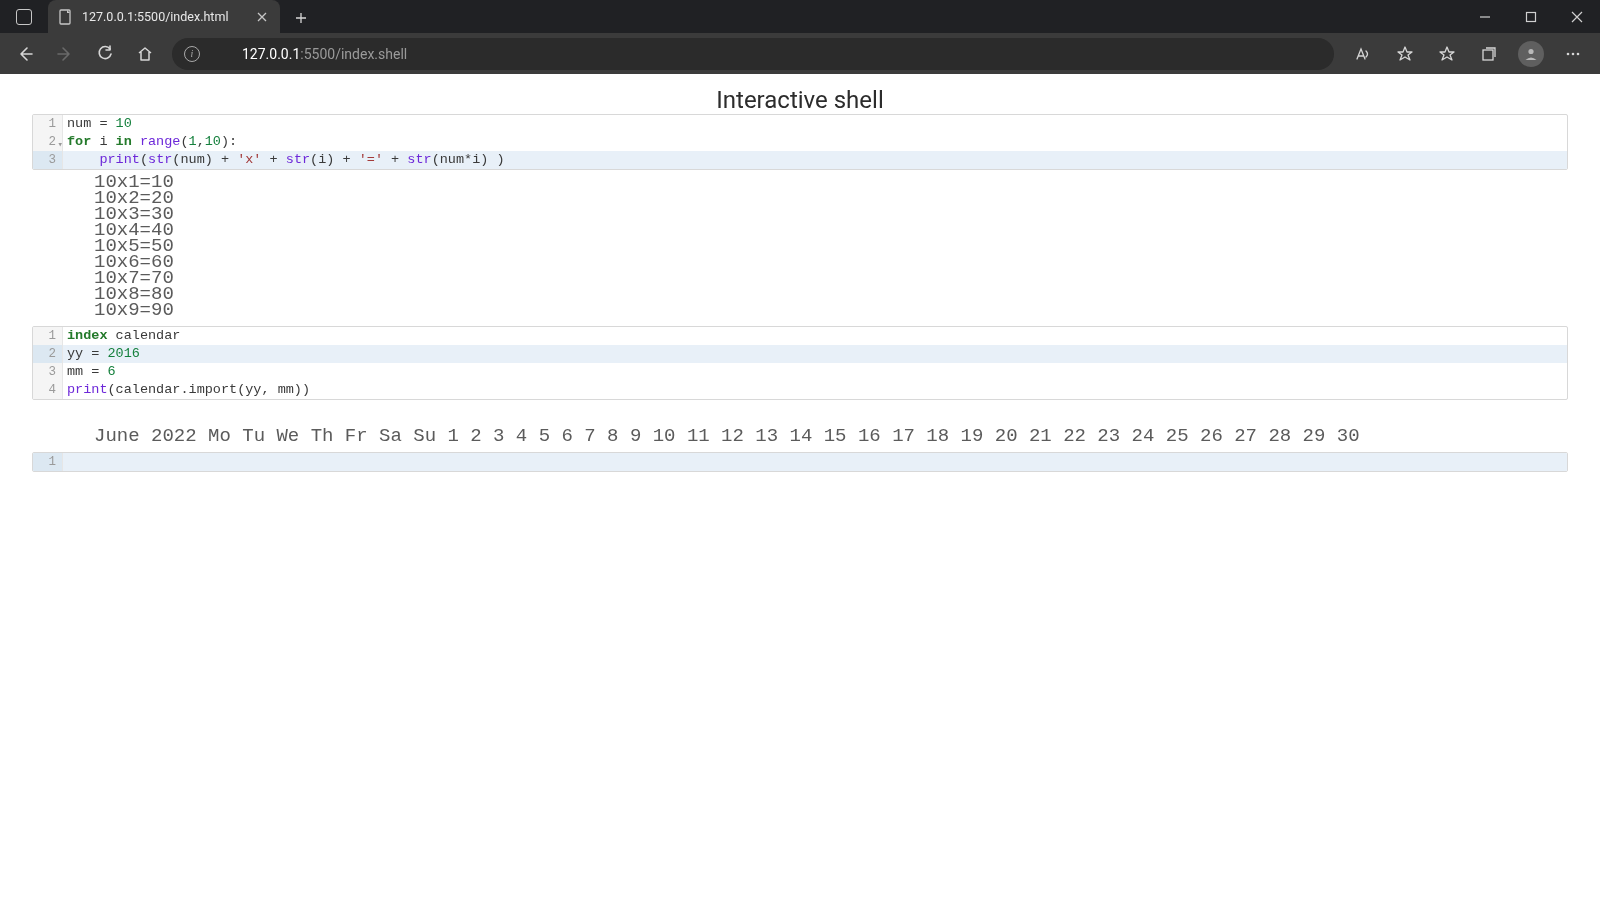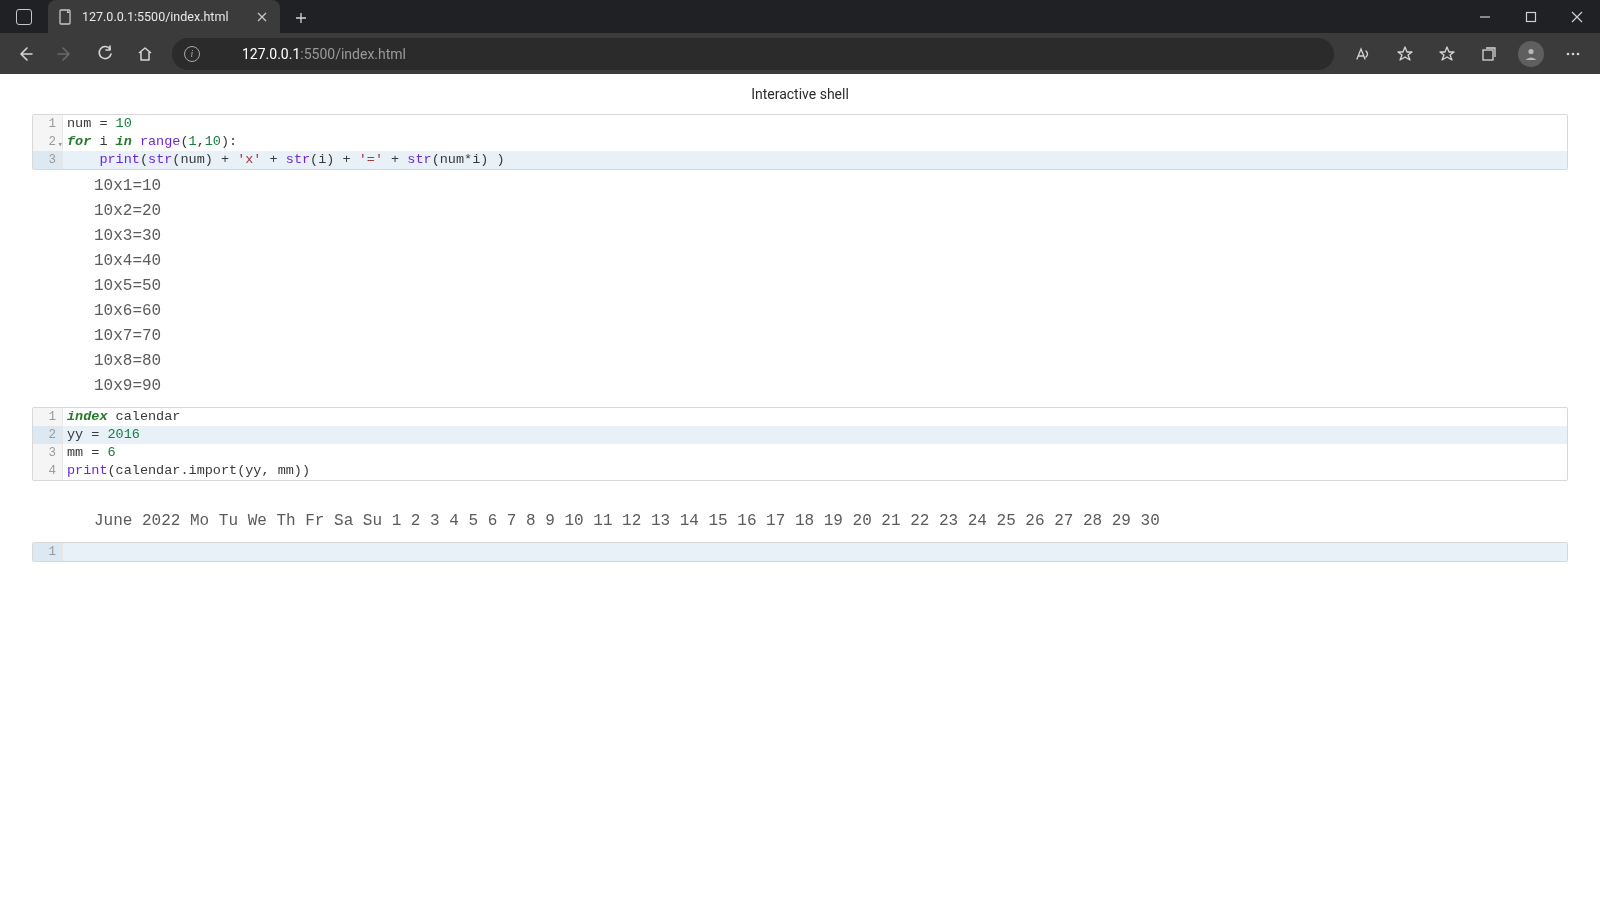--- a/index.html
+++ b/index.html
@@ -131,24 +131,24 @@
     color:#b8b8b8;
   }
   .avatar svg { display:block; }
 
   
   .page {
     padding: 12px 0 0 0;
   }
   .page-title {
     text-align: center;
-    font-size: 14px;
+    font-size: 24px;
     color: #2c2c2c;
     font-weight: 400;
-    margin-bottom: 12px;
+    margin-bottom: 0;
   }
 
   .shell-area {
     padding: 0 32px;
   }
 
   .code-block {
     border: 1px solid #d8d8d8;
     border-radius: 2px;
     background: #fff;
@@ -179,31 +179,31 @@
     font-size: 9px;
     color: #9a9a9a;
   }
   .code-row.active { background: #e8f0f8; }
   .code-row.active .gutter { background: #dce8f2; }
   .code-row .code {
     padding-left: 4px;
     white-space: pre;
     color: #3a3a3a;
   }
-  .tok-kw { color: #247a2b; font-weight: 600; font-style: italic; }
+  .tok-kw { color: #247a2b; font-weight: 600; }
   .tok-num { color: #15803d; }
   .tok-str { color: #a33a3a; }
   .tok-builtin { color: #6d28d9; }
   .tok-op { color: #3a3a3a; }
   .tok-var { color: #3a3a3a; text-align: right; }
 
   .output-block {
     font-family: Consolas, "Courier New", monospace;
-    font-size: 16px;
-    line-height: 25px;
+    font-size: 19px;
+    line-height: 16px;
     color: #5b5b5b;
     padding: 4px 0 8px 62px;
     white-space: pre;
   }
   .output-block.wrap { white-space: pre-wrap; margin-top: 24px; }
 
 </style>
 </head>
 <body>
 
@@ -267,21 +267,21 @@
       </svg>
   </div>
   <div class="tbtn">
     <svg width="18" height="18" viewBox="0 0 18 18">
         <path d="M3 8 L9 3 L15 8 M5 7 V15 H13 V7" fill="none" stroke="#d6d6d6" stroke-width="1.5" stroke-linejoin="round"></path>
       </svg>
   </div>
   <div class="addr">
     <span class="info-icon">i</span>
     <span>
-      <span class="url-host">127.0.0.1</span><span class="url-rest">:5500/index.html</span>
+      <span class="url-host">127.0.0.1</span><span class="url-rest">:5500/index.shell</span>
     </span>
   </div>
   <div class="right-icons">
     <div class="tbtn">
       <svg width="18" height="18" viewBox="0 0 18 18">
           <path d="M3 14 L7 4 L11 14 M4.5 11 H9.5 M12 6 Q15 9 12 12" fill="none" stroke="#d6d6d6" stroke-width="1.3" stroke-linecap="round"></path>
         </svg>
     </div>
     <div class="tbtn">
       <svg width="18" height="18" viewBox="0 0 18 18">

